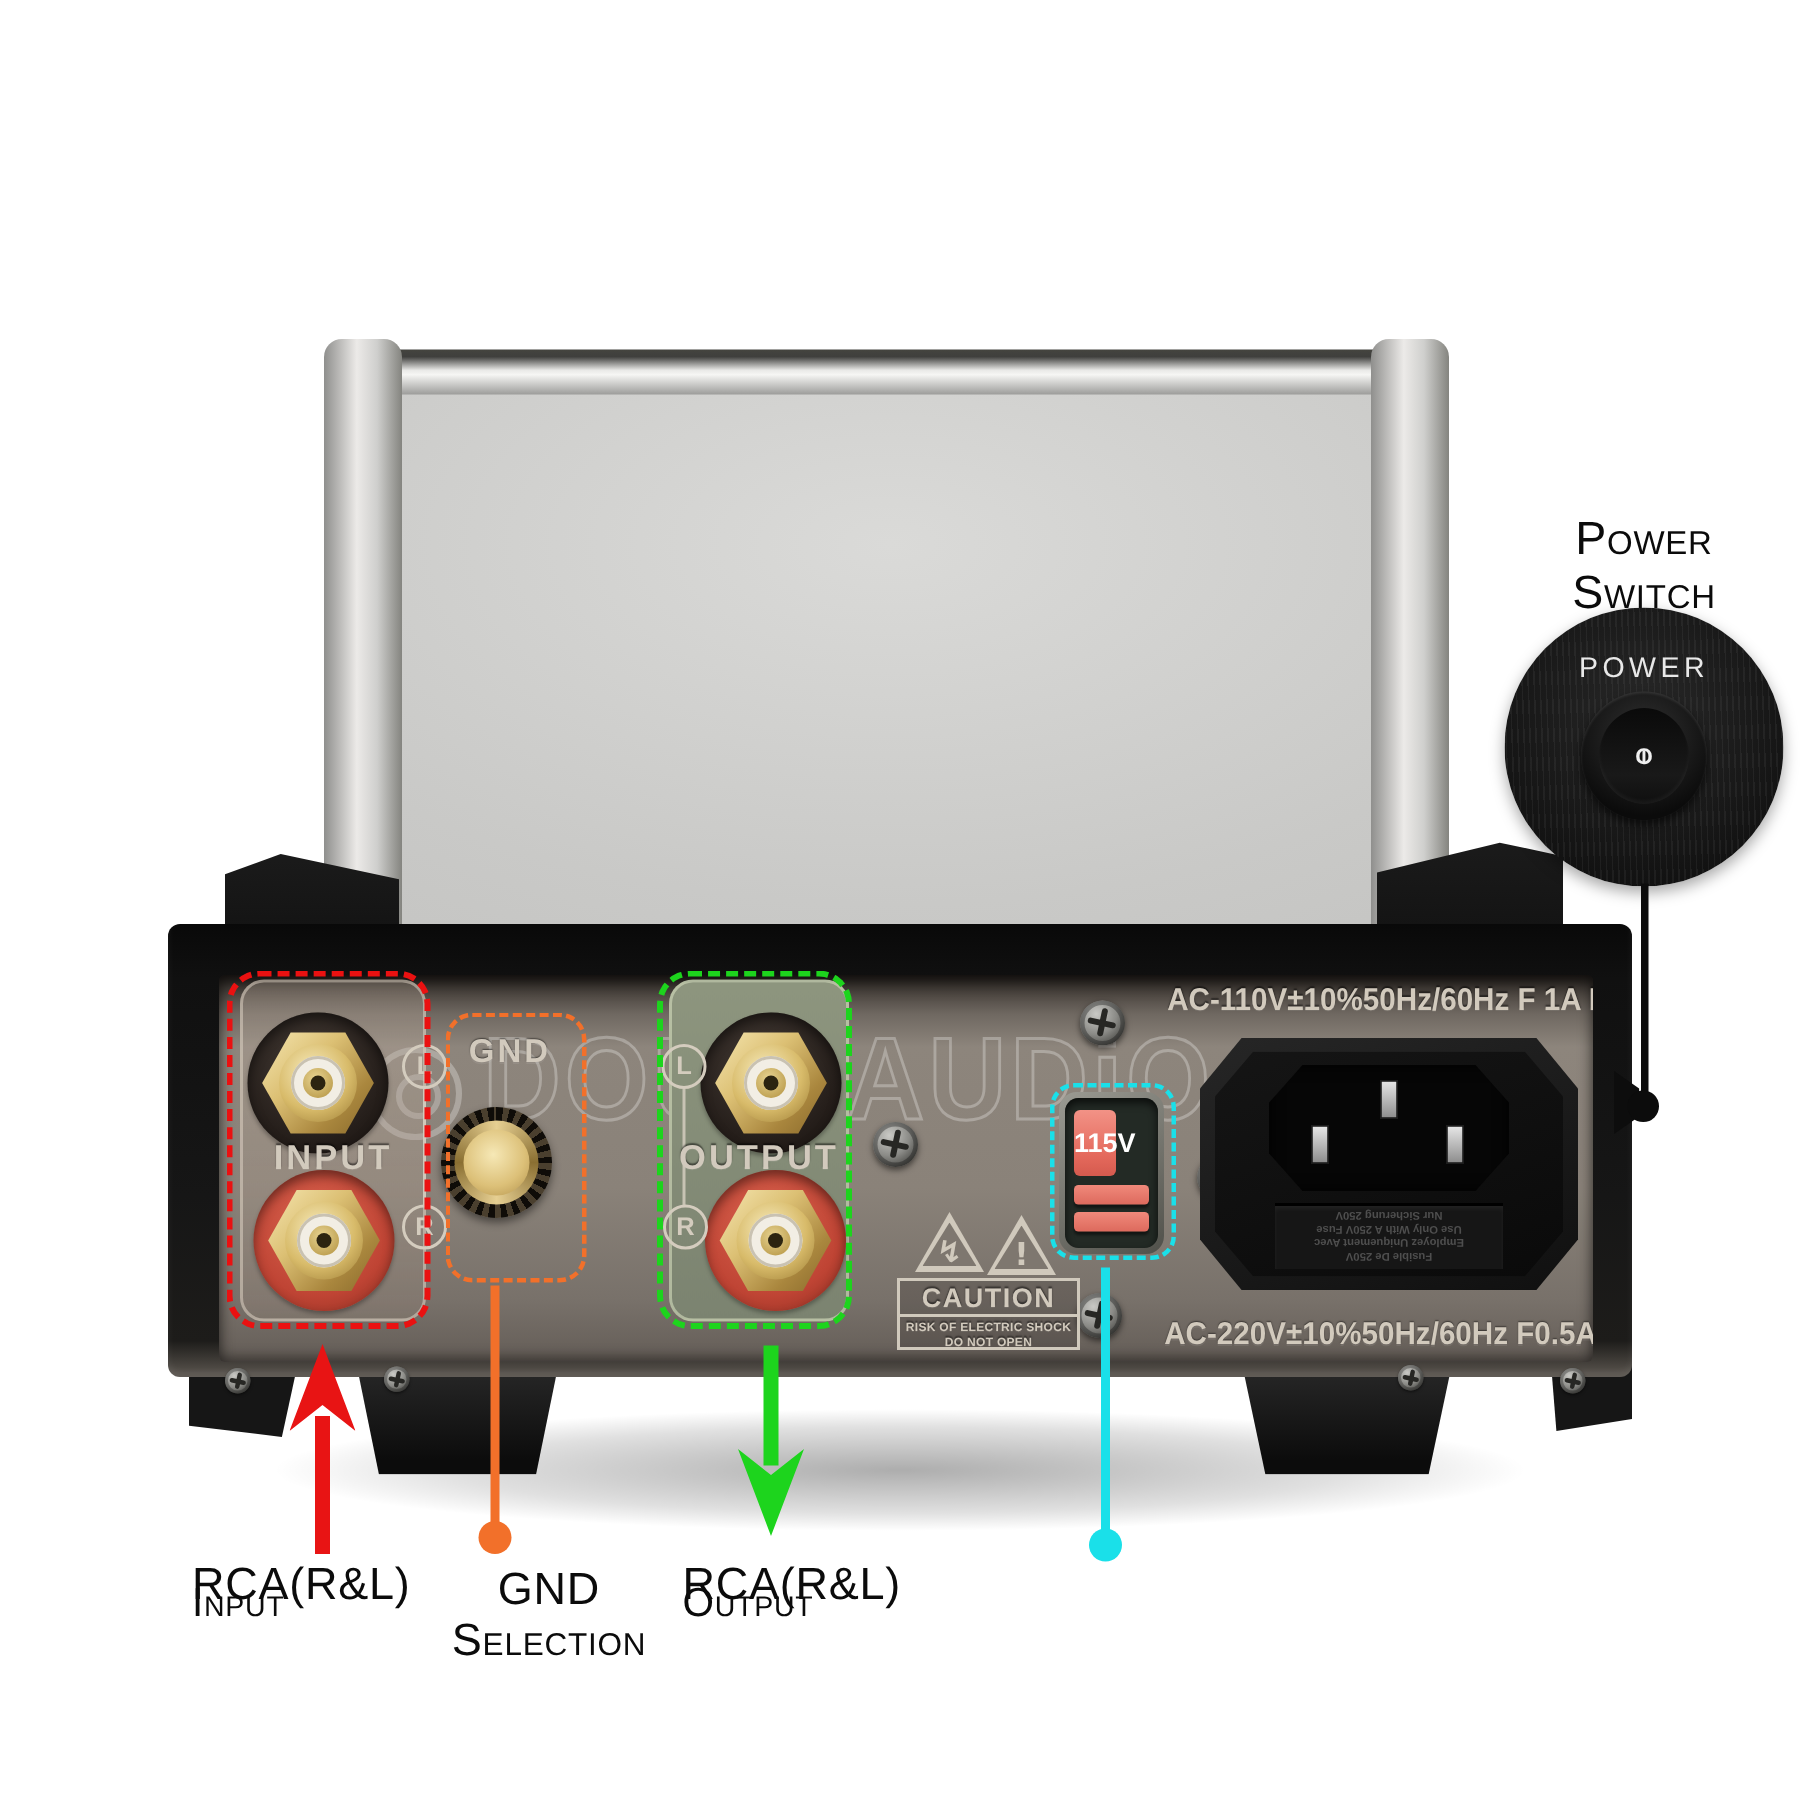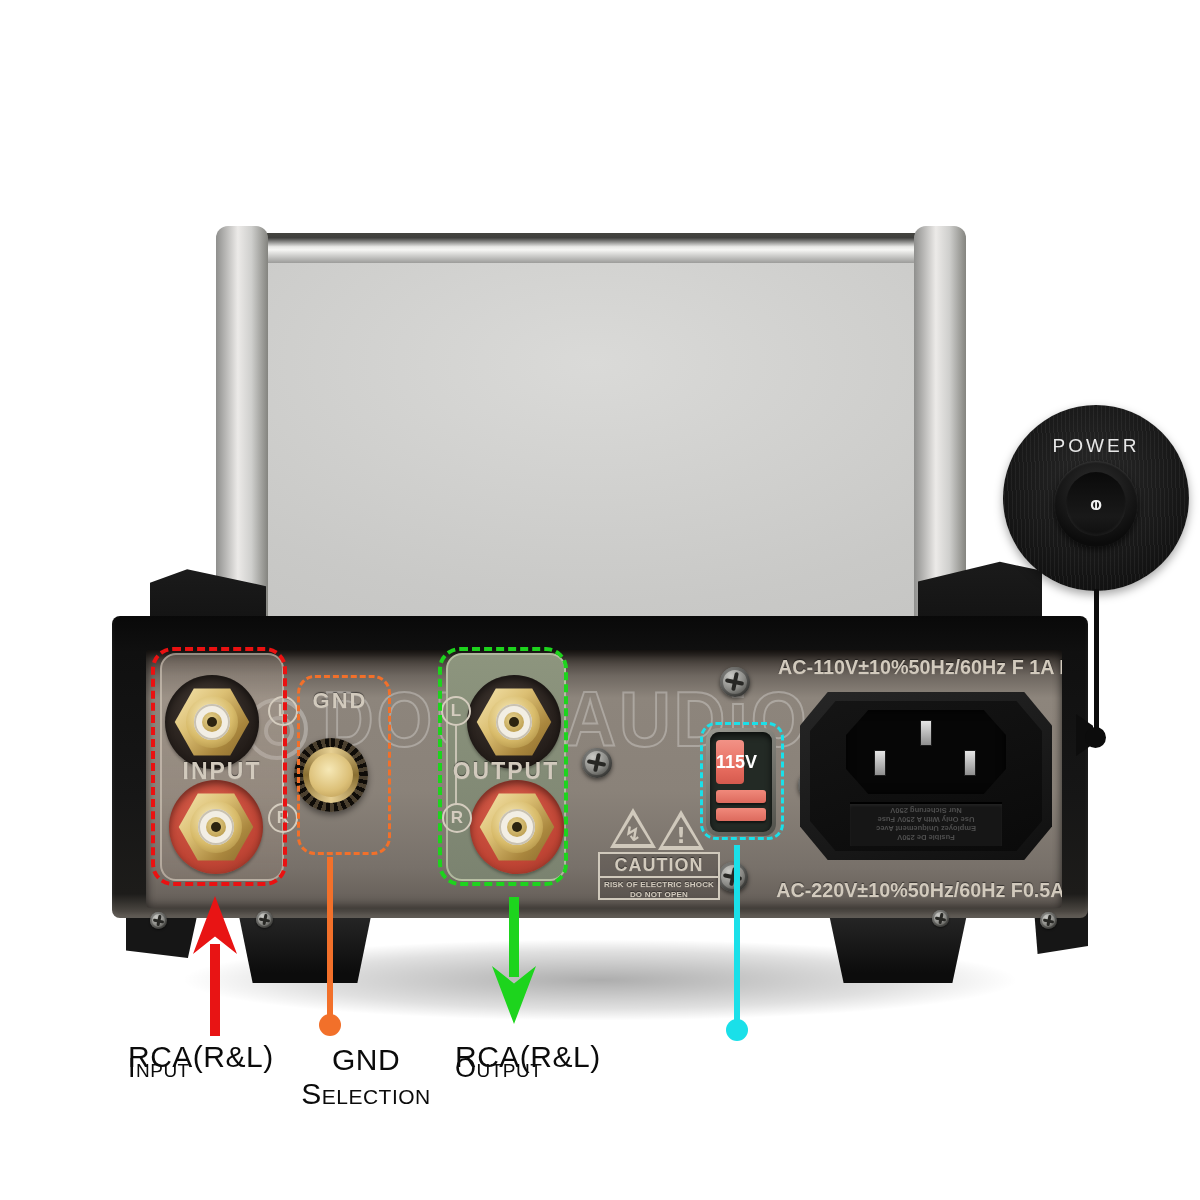--- a/index.html
+++ b/index.html
@@ -319,20 +319,21 @@
 
   <div style="left:327px;top:857px;width:6px;height:160px;background:#f2702a;"></div>
   <div class="dot" style="left:319px;top:1014px;width:22px;height:22px;background:#f2702a;"></div>
 
   <div style="left:509px;top:897px;width:10px;height:80px;background:#1dd41d;"></div>
   <div class="ah down" style="left:492px;top:966px;background:#1dd41d;"></div>
 
   <div style="left:734px;top:845px;width:6px;height:176px;background:#1ae0e9;"></div>
   <div class="dot" style="left:726px;top:1019px;width:22px;height:22px;background:#1ae0e9;"></div>
 
+  <div class="anno" style="left:1005px;top:341px;width:182px;font-size:31px;">Power Switch</div>
   <div class="pw-circle">
     <div class="pw-title">POWER</div>
     <div class="pw-ring">
       <div class="pw-rocker">
         <span class="pw-io" style="font-size:13px;">I</span>
         <span class="pw-io" style="font-size:15px;">O</span>
       </div>
     </div>
   </div>
   <div style="left:1094px;top:589px;width:5px;height:142px;background:#0c0c0c;"></div>

